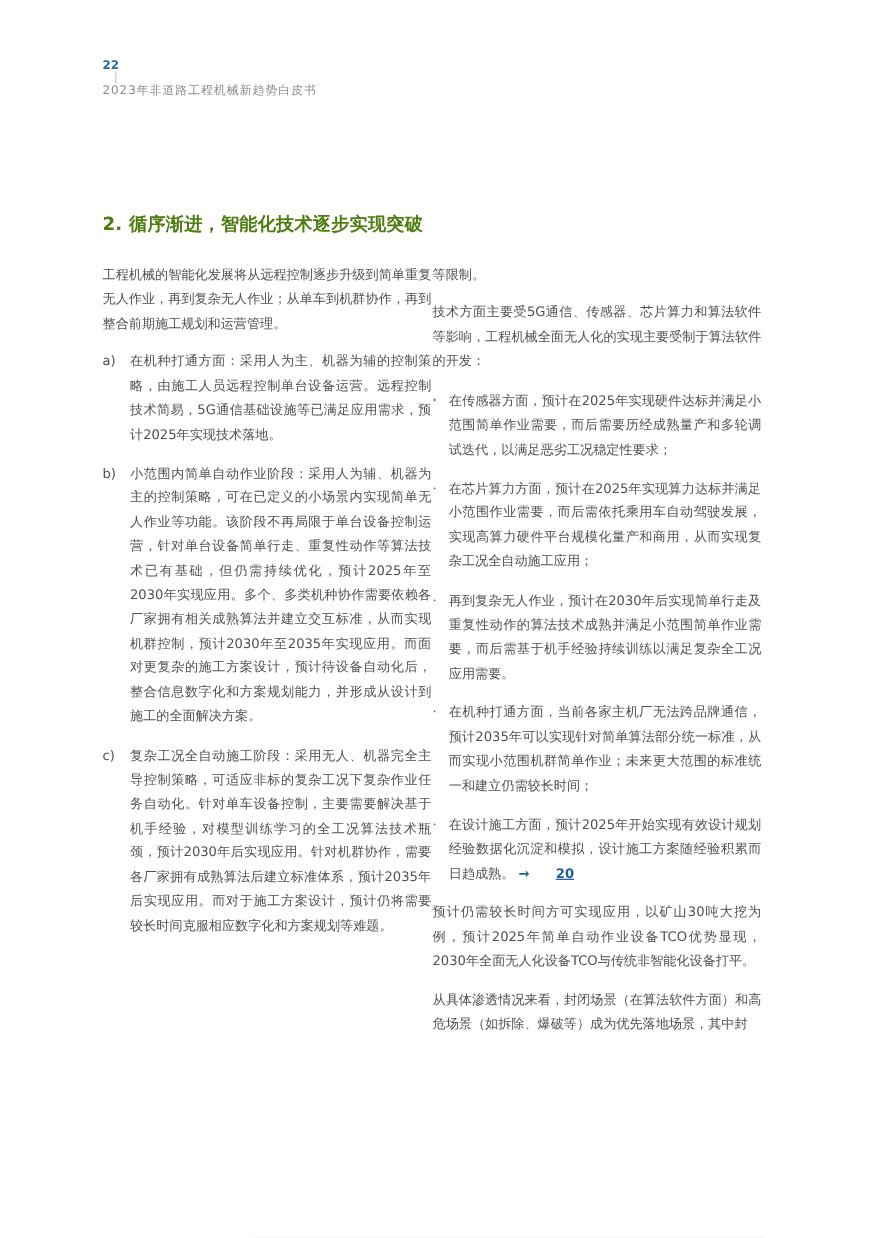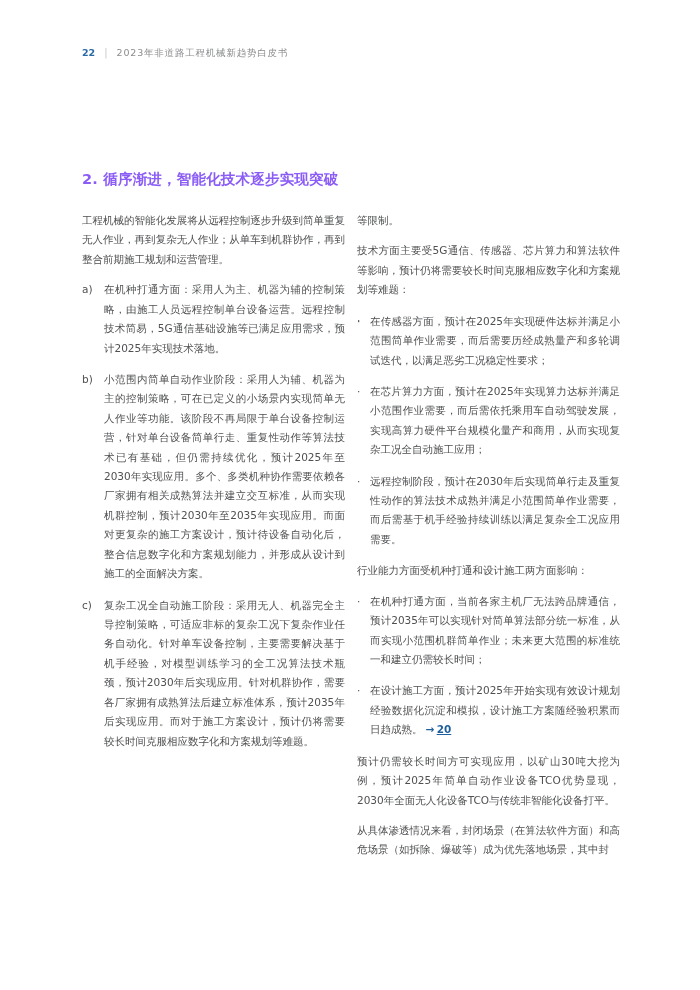--- a/index.html
+++ b/index.html
@@ -9,52 +9,52 @@
     margin:0 auto;
     background:#ffffff;
     font-family:"DejaVu Sans","Liberation Sans",sans-serif;
     overflow:hidden;
     box-sizing:border-box;
   }
   
   .header {
     position:absolute; top:48px; left:82px;
     display:flex; align-items:flex-start;
-    font-size:9.5px; line-height:1;
+    font-size:9.5px; line-height:1;flex-direction:column;
   }
   .page-num { color:#2a6ba6; font-weight:bold; }
   .header-sep { color:#c8c9cb; margin:0 9px; font-size:10px; }
   .doc-title { color:#8a8c8e; letter-spacing:0.8px; }
 
   
   .content { position:absolute; top:170px; left:82px; width:541px; }
   .section-heading {
     margin:0 0 22px 0;
     font-size:14.5px; font-weight:bold;
-    color:#8b5cf6; letter-spacing:0.2px;
+    color:#4d7c0f; letter-spacing:0.2px;
   }
-  .columns { display:flex; gap:12px; }
+  .columns { display:flex; gap:1px; }
   .col {
     width:263px; flex:0 0 263px;
     font-size:10.5px; line-height:1.85;
     color:#4f5052;
     text-align:justify;
   }
   .col p { margin:0 0 11px 0; }
   .col p:last-child { margin-bottom:0; }
 
   .olist-item { position:relative; padding-left:22px; margin-bottom:12px; }
   .olist-marker { position:absolute; left:0; top:0; }
 
   .bullet-item { position:relative; padding-left:13px; margin-bottom:12px; }
   .bullet-marker { position:absolute; left:0; top:0; color:#4f5052; }
 
   .ref-link { color:#1f5f9e; font-weight:bold; white-space:nowrap; cursor:pointer; }
   .ref-link .ref-arrow { text-decoration:none; margin-right:2px; }
-  .ref-link .ref-num { text-decoration:underline; }
+  .ref-link .ref-num { text-decoration:underline;margin-left:19px; }
 </style>
 </head>
 <body>
 
 <div class="page">
 
   <div class="header">
     <span class="page-num">22</span>
     <span class="header-sep">|</span>
     <span class="doc-title">2023年非道路工程机械新趋势白皮书</span>
@@ -81,42 +81,41 @@
         <div class="olist-item">
           <span class="olist-marker">c)</span>
           <span>复杂工况全自动施工阶段：采用无人、机器完全主导控制策略，可适应非标的复杂工况下复杂作业任务自动化。针对单车设备控制，主要需要解决基于机手经验，对模型训练学习的全工况算法技术瓶颈，预计2030年后实现应用。针对机群协作，需要各厂家拥有成熟算法后建立标准体系，预计2035年后实现应用。而对于施工方案设计，预计仍将需要较长时间克服相应数字化和方案规划等难题。</span>
         </div>
 
       </div>
 
       <div class="col">
         <p>等限制。</p>
 
-        <p>技术方面主要受5G通信、传感器、芯片算力和算法软件等影响，预计仍将需要较长时间克服相应数字化和方案规划等难题：</p>
+        <p>技术方面主要受5G通信、传感器、芯片算力和算法软件等影响，工程机械全面无人化的实现主要受制于算法软件的开发：</p>
 
         <div class="bullet-item">
           <span class="bullet-marker">·</span>
         </div>
 
         <div class="bullet-item">
           <span class="bullet-marker">·</span>
           <span>在传感器方面，预计在2025年实现硬件达标并满足小范围简单作业需要，而后需要历经成熟量产和多轮调试迭代，以满足恶劣工况稳定性要求；</span>
         </div>
 
         <div class="bullet-item">
           <span class="bullet-marker">·</span>
           <span>在芯片算力方面，预计在2025年实现算力达标并满足小范围作业需要，而后需依托乘用车自动驾驶发展，实现高算力硬件平台规模化量产和商用，从而实现复杂工况全自动施工应用；</span>
         </div>
 
         <div class="bullet-item">
           <span class="bullet-marker">·</span>
-          <span>远程控制阶段，预计在2030年后实现简单行走及重复性动作的算法技术成熟并满足小范围简单作业需要，而后需基于机手经验持续训练以满足复杂全工况应用需要。</span>
+          <span>再到复杂无人作业，预计在2030年后实现简单行走及重复性动作的算法技术成熟并满足小范围简单作业需要，而后需基于机手经验持续训练以满足复杂全工况应用需要。</span>
         </div>
 
-        <p>行业能力方面受机种打通和设计施工两方面影响：</p>
 
         <div class="bullet-item">
           <span class="bullet-marker">·</span>
           <span>在机种打通方面，当前各家主机厂无法跨品牌通信，预计2035年可以实现针对简单算法部分统一标准，从而实现小范围机群简单作业；未来更大范围的标准统一和建立仍需较长时间；</span>
         </div>
 
         <div class="bullet-item">
           <span class="bullet-marker">·</span>
           <span>在设计施工方面，预计2025年开始实现有效设计规划经验数据化沉淀和模拟，设计施工方案随经验积累而日趋成熟。</span>
           <span class="ref-link"><span class="ref-arrow">→</span><span class="ref-num">20</span></span>

